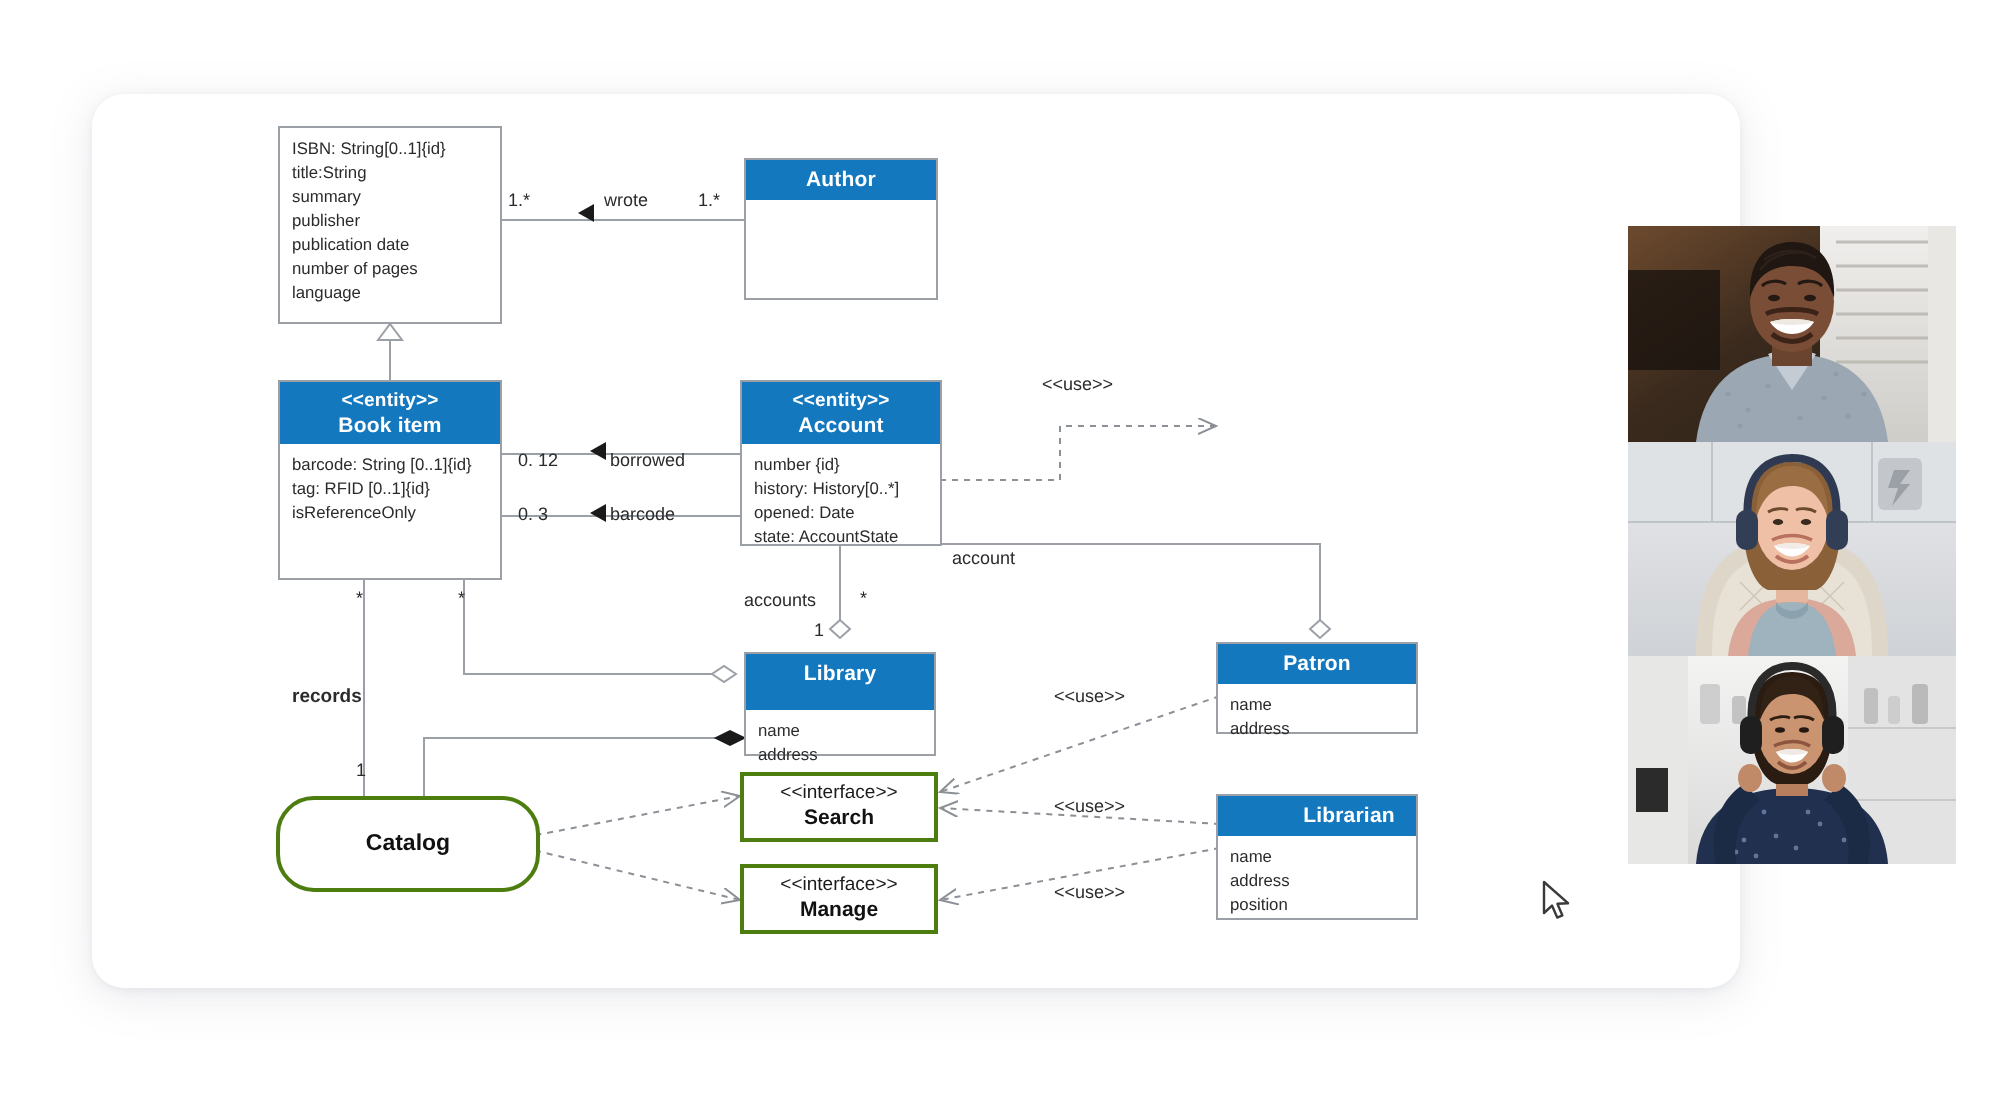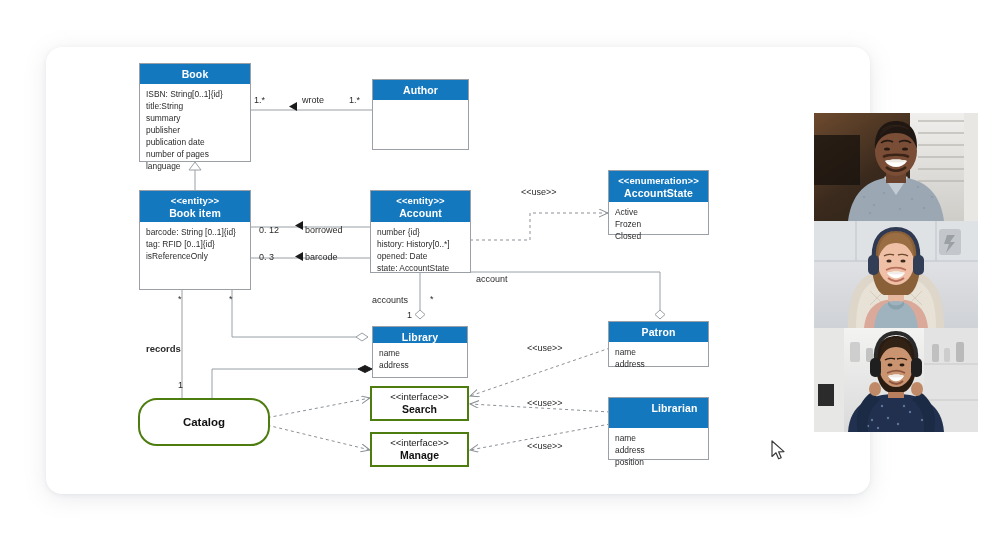--- a/index.html
+++ b/index.html
@@ -187,23 +187,20 @@
 
       <path d="M610,348 L470,396" stroke-dasharray="3,3" stroke="#8b9096" marker-end="url(#openArrow)"></path>
 
       <path d="M610,412 L470,404" stroke-dasharray="3,3" stroke="#8b9096" marker-end="url(#openArrow)"></path>
 
       <path d="M610,424 L470,450" stroke-dasharray="3,3" stroke="#8b9096" marker-end="url(#openArrow)"></path>
     </g>
   </svg>
 
   <div class="uml-box" style="left:139px; top:63px; width:112px; height:99px;">
-    <div class="uml-header" style="height:20px; padding-top:4px;">
-      <span class="nm">Book</span>
-    </div>
     <div class="uml-body">ISBN: String[0..1]{id}
 title:String
 summary
 publisher
 publication date
 number of pages
 language</div>
   </div>
 
   <div class="uml-box" style="left:372px; top:79px; width:97px; height:71px;">
@@ -226,48 +223,39 @@
     <div class="uml-header" style="height:31px; padding-top:4px;">
       <span class="stereo">&lt;&lt;entity&gt;&gt;</span>
       <span class="nm">Account</span>
     </div>
     <div class="uml-body">number {id}
 history: History[0..*]
 opened: Date
 state: AccountState</div>
   </div>
 
-  <div class="uml-box" style="left:608px; top:170px; width:101px; height:65px;">
-    <div class="uml-header" style="height:31px; padding-top:4px;">
-      <span class="stereo">&lt;&lt;enumeration&gt;&gt;</span>
-      <span class="nm">AccountState</span>
-    </div>
-    <div class="uml-body">Active
-Frozen
-Closed</div>
-  </div>
 
   <div class="uml-box" style="left:372px; top:326px; width:96px; height:52px;">
-    <div class="uml-header" style="height:16px; padding-top:4px;">
+    <div class="uml-header" style="height:28px; padding-top:4px;">
       <span class="nm">Library</span>
     </div>
     <div class="uml-body">name
 address</div>
   </div>
 
   <div class="uml-box" style="left:608px; top:321px; width:101px; height:46px;">
     <div class="uml-header" style="height:20px; padding-top:4px;">
       <span class="nm">Patron</span>
     </div>
     <div class="uml-body">name
 address</div>
   </div>
 
   <div class="uml-box" style="left:608px; top:397px; width:101px; height:63px;">
-    <div class="uml-header" style="height:30px; padding-top:4px;padding-left:32px;">
+    <div class="uml-header" style="height:20px; padding-top:4px;padding-left:32px;">
       <span class="nm">Librarian</span>
     </div>
     <div class="uml-body">name
 address
 position</div>
   </div>
 
   <div class="uml-plain single" style="left:138px; top:398px; width:132px; height:48px;border-radius:19px;">
     <span class="nm">Catalog</span>
   </div>

